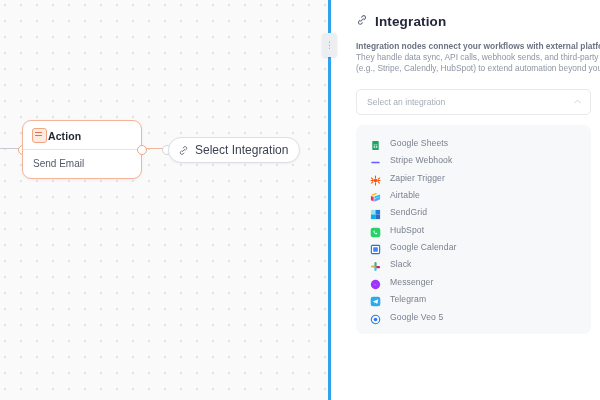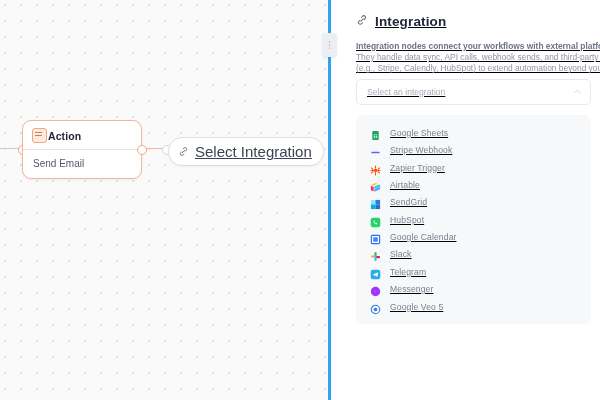--- a/index.html
+++ b/index.html
@@ -145,23 +145,22 @@
     align-items: center;
     gap: 6px;
     padding: 5px 11px 5px 9px;
     background: #ffffff;
     border: 1px solid #dcdfe5;
     border-radius: 14px;
     box-shadow: 0 1px 2px rgba(16,24,40,.05);
     white-space: nowrap;
   }
   .chip-label {
-    font-size: 15px;
+    font-size: 12px;
     color: #3b4252;
-    text-decoration: underline;
   }
   .link-ico { display:block; }
 
   
   .divider {
     position: absolute;
     left: 328px;
     top: 0;
     width: 3px;
     height: 400px;
@@ -188,21 +187,20 @@
   }
 
   
   .panel {
     position: relative;
     flex: 1 1 auto;
     height: 400px;
     background: #ffffff;
     padding: 0;
     overflow: hidden;
-    text-decoration: underline;
   }
 
   .panel-head {
     display: flex;
     align-items: center;
     gap: 7px;
     padding: 12px 0 0 26px;
   }
   .panel-title {
     font-size: 13.5px;
@@ -221,21 +219,21 @@
     overflow: hidden;
   }
   .panel-desc .strong {
     color: #6c7383;
     font-weight: bold;
   }
   .panel-desc > div { overflow: hidden; text-overflow: clip; }
 
   .select-box {
     position: relative;
-    margin: 4px 9px 0 26px;
+    margin: 14px 9px 0 26px;
     height: 24px;
     border: 1px solid #e7e9ed;
     border-radius: 5px;
     background: #fff;
     display: flex;
     align-items: center;
     padding: 0 10px;
   }
   .select-placeholder {
     font-size: 8.6px;
@@ -413,31 +411,31 @@
                 <rect x="9.6" y="2" width="4.8" height="11" rx="2.4" fill="#2eb67d"></rect>
                 <rect x="2" y="9.6" width="11" height="4.8" rx="2.4" fill="#ecb22e"></rect>
                 <rect x="11" y="11" width="11" height="4.8" rx="2.4" fill="#e01e5a"></rect>
                 <rect x="9.6" y="11" width="4.8" height="11" rx="2.4" fill="#36c5f0"></rect>
               </g>
             </svg></span>
           <span class="option-label">Slack</span>
         </div>
         <div class="option-row">
           <span class="opt-ico"><svg width="11" height="11" viewBox="0 0 24 24">
+              <circle cx="12" cy="12" r="10.2" fill="#a033ff"></circle>
+              <path d="M6.6 14.6 10 10.8l2.4 2.2 3.2-3.2-3.4 4 -2.4-2.2z" fill="#fff"></path>
+            </svg></span>
+          <span class="option-label">Messenger</span>
+        </div>
+        <div class="option-row">
+          <span class="opt-ico"><svg width="11" height="11" viewBox="0 0 24 24">
               <rect x="1.5" y="1.5" width="21" height="21" rx="5" fill="#2aabee"></rect>
               <path d="M5.5 12.3 18 7.2l-2 10-4-3-2 2-.4-3.2z" fill="#fff"></path>
             </svg></span>
           <span class="option-label">Telegram</span>
-        </div>
-        <div class="option-row">
-          <span class="opt-ico"><svg width="11" height="11" viewBox="0 0 24 24">
-              <circle cx="12" cy="12" r="10.2" fill="#a033ff"></circle>
-              <path d="M6.6 14.6 10 10.8l2.4 2.2 3.2-3.2-3.4 4 -2.4-2.2z" fill="#fff"></path>
-            </svg></span>
-          <span class="option-label">Messenger</span>
         </div>
         <div class="option-row">
           <span class="opt-ico"><svg width="11" height="11" viewBox="0 0 24 24">
               <circle cx="12" cy="12" r="9.2" fill="none" stroke="#2b7de9" stroke-width="2.4"></circle>
               <circle cx="12" cy="12" r="4" fill="#2b7de9"></circle>
             </svg></span>
           <span class="option-label">Google Veo 5</span>
         </div>
       </div>
   </div>

